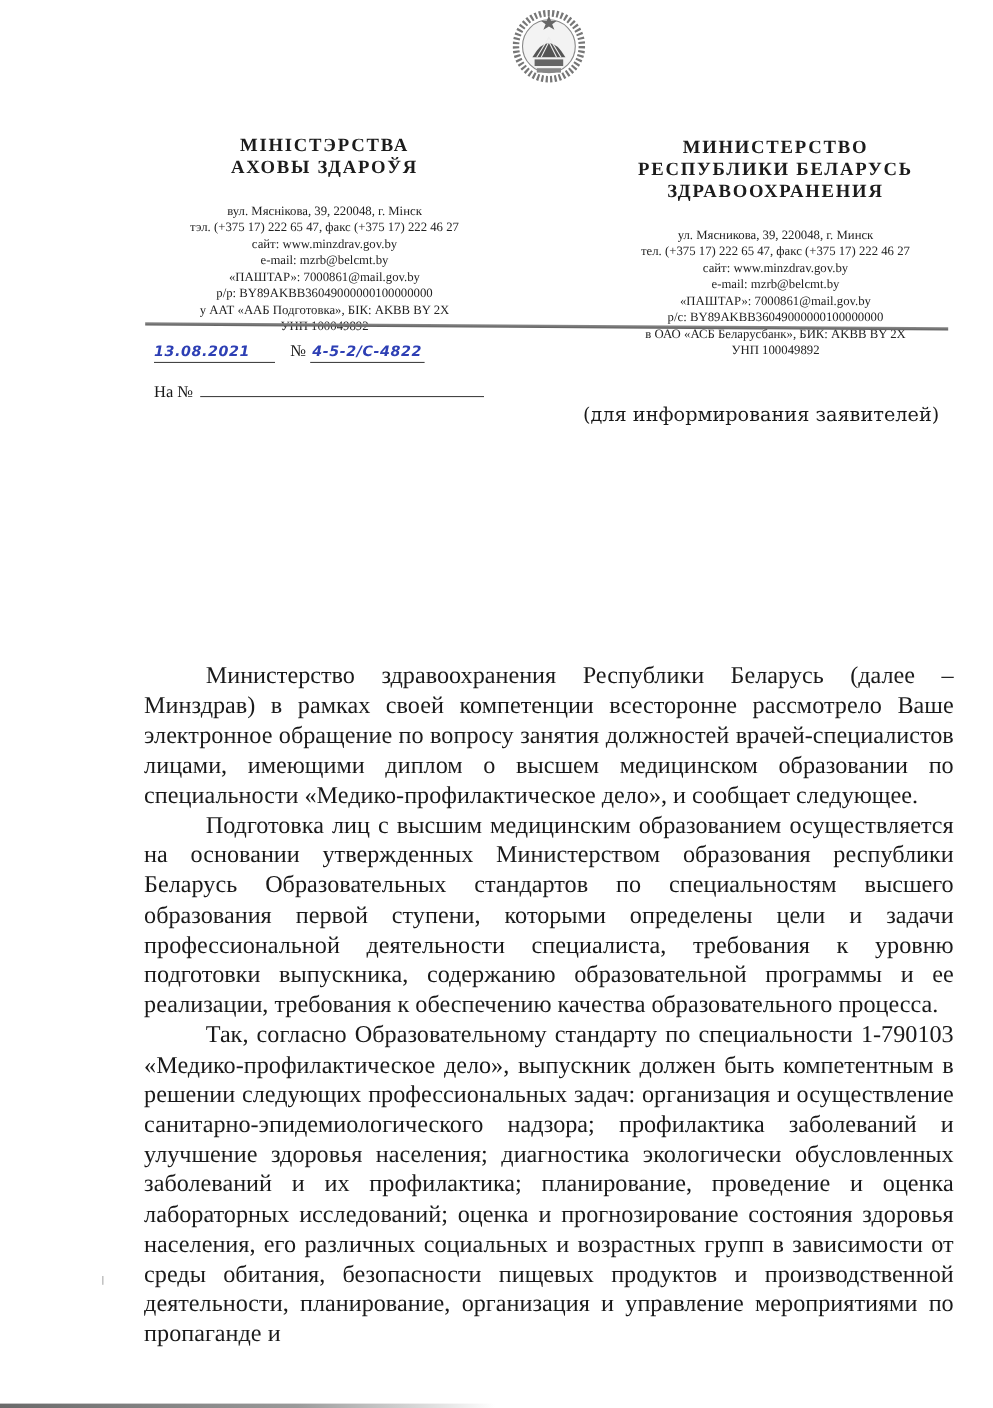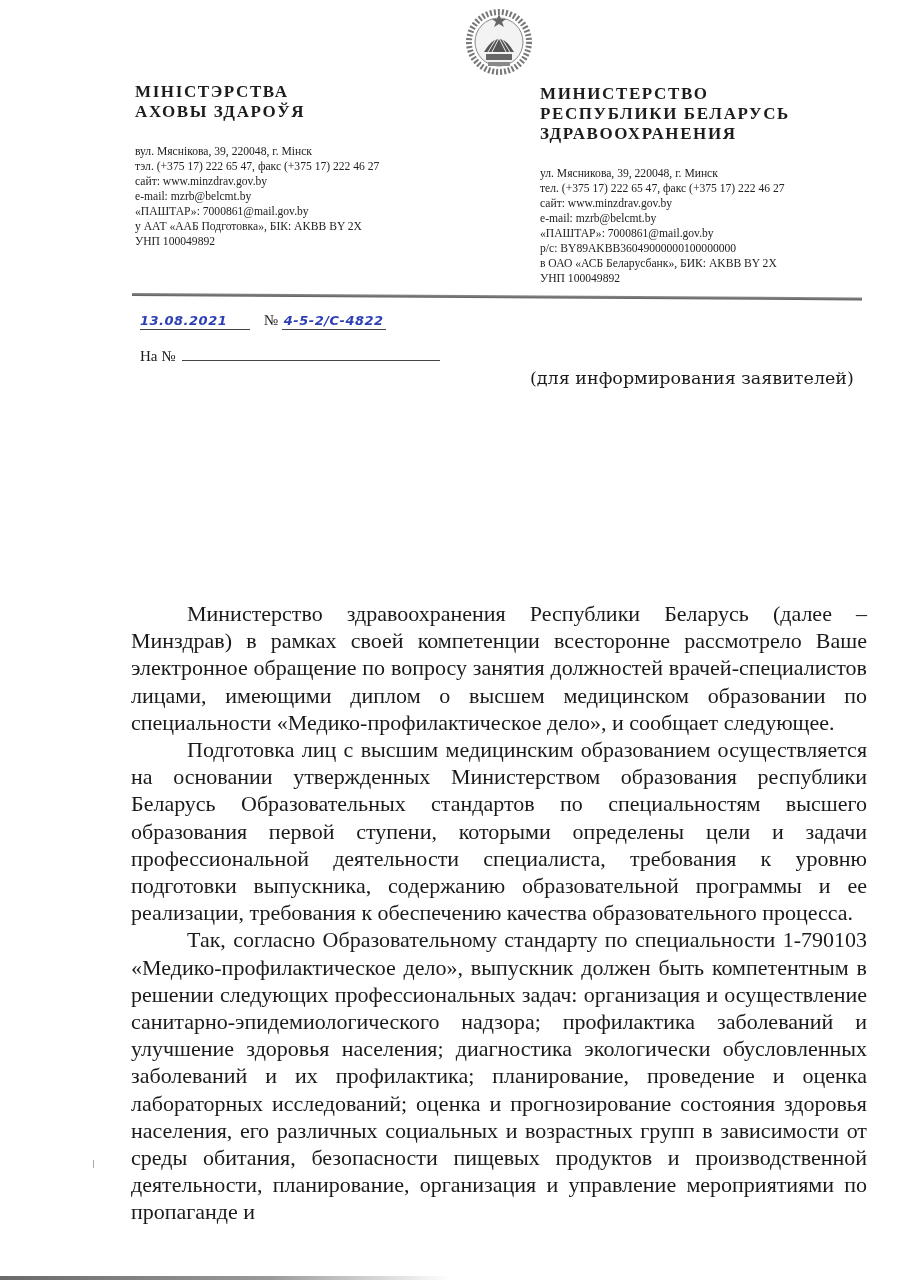--- a/index.html
+++ b/index.html
@@ -6,21 +6,21 @@
   body {
     width: 903px; height: 1280px; overflow: hidden;
     background: #ffffff; position: relative;
     font-family: "Liberation Serif", "DejaVu Serif", serif;
     color: #1a1a1a;
   }
   .emblem {
     position: absolute; left: 466px; top: 8px; width: 66px; height: 70px;
   }
   .head-col {
-    position: absolute; text-align: left;
+    position: absolute; text-align: center; margin-top: 40px;
   }
   .head-col.by { left: 135px; top: 82px; width: 320px; }
   .head-col.ru { left: 540px; top: 84px; width: 330px; }
   .org-name {
     font-weight: bold; font-size: 17px; letter-spacing: 1.6px; line-height: 20px;
     color: #1c1c1c; margin: 0 0 22px 0;
   }
   .org-name div { white-space: nowrap; }
   .contacts {
     font-size: 11.6px; line-height: 15px; color: #222; white-space: nowrap;
@@ -91,20 +91,21 @@
   <div class="org-name">
     <div>МІНІСТЭРСТВА</div>
     <div>АХОВЫ ЗДАРОЎЯ</div>
   </div>
   <div class="contacts">
     <div>вул. Мяснікова, 39, 220048, г. Мінск</div>
     <div>тэл. (+375 17) 222 65 47, факс (+375 17) 222 46 27</div>
     <div>сайт: www.minzdrav.gov.by</div>
     <div>e-mail: mzrb@belcmt.by</div>
     <div>«ПАШТАР»: 7000861@mail.gov.by</div>
+    <div>р/р: BY89AKBB36049000000100000000</div>
     <div>у ААТ «ААБ Подготовка», БІК: AKBB BY 2X</div>
     <div>УНП 100049892</div>
   </div>
 </div>
 
 <div class="head-col ru">
   <div class="org-name">
     <div>МИНИСТЕРСТВО</div>
     <div>РЕСПУБЛИКИ БЕЛАРУСЬ</div>
     <div>ЗДРАВООХРАНЕНИЯ</div>

